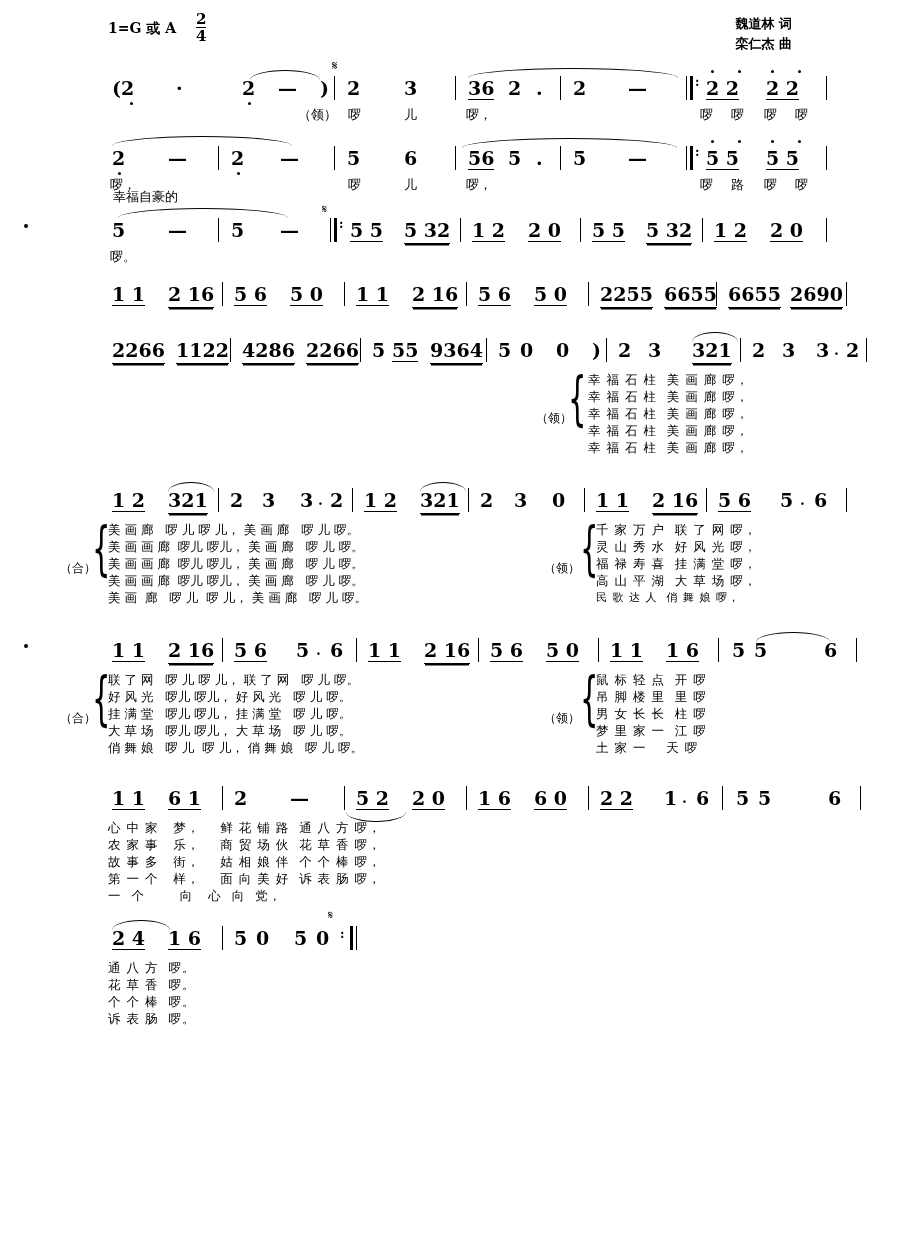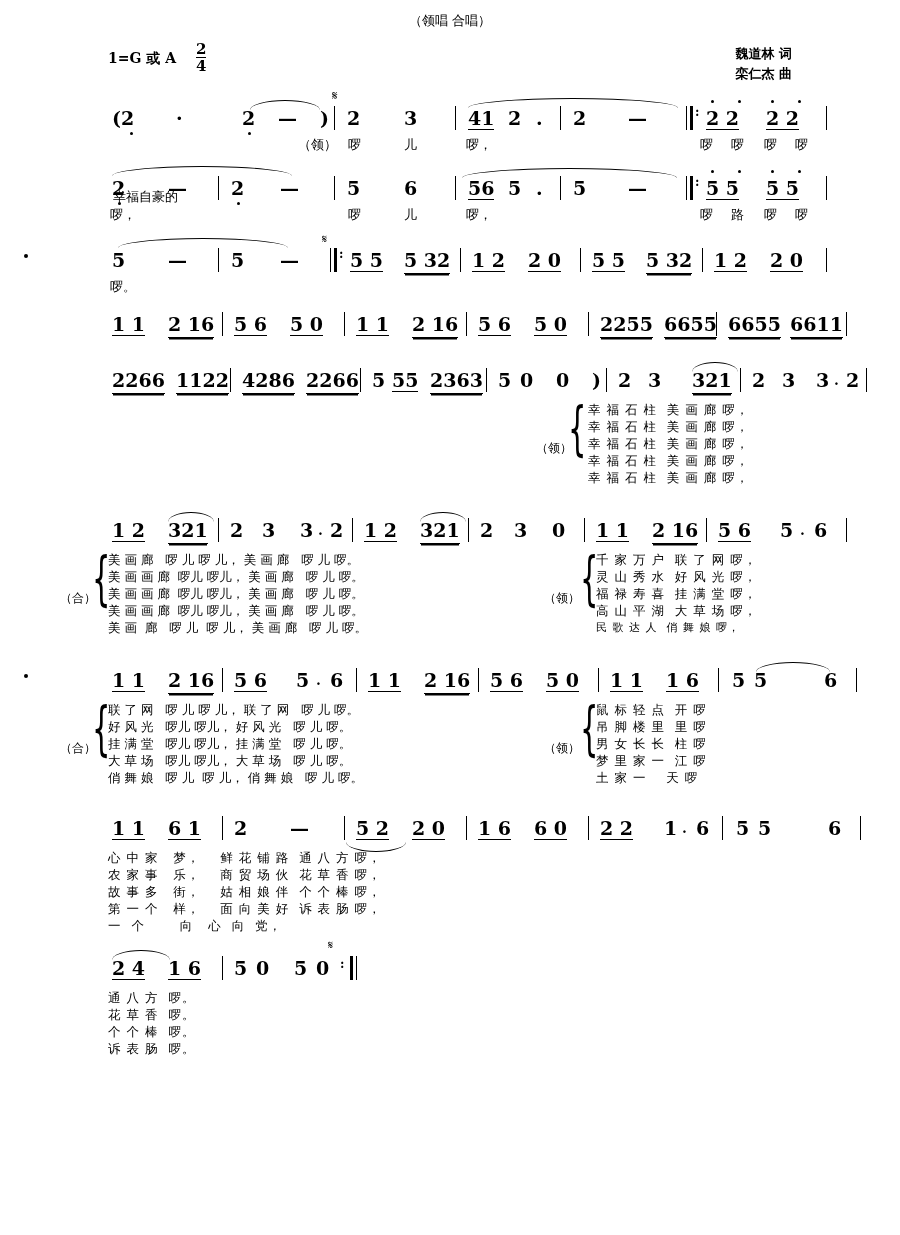--- a/index.html
+++ b/index.html
@@ -114,21 +114,20 @@
   .slur { position: absolute; border-top: 1.4px solid #000; border-radius: 50%/100% 100% 0 0; height: 9px; }
   .brace { position: absolute; font-size: 11px; }
   .lead { position: absolute; font-family: "DejaVu Sans", sans-serif; font-size: 12px; }
   .mark { position: absolute; font-family: "DejaVu Serif", serif; font-size: 13px; }
 </style>
 </head>
 <body>
 
 <div class="sheet">
 
-  <div class="subtitle">（领唱 合唱）</div>
 
   <div class="headrow">
     <div class="keysig">1=G 或 A</div>
     <div class="meter">
       <span class="num">2</span>
       <span class="den">4</span>
     </div>
     <div class="credits">
       <div>魏道林 词</div>
       <div>栾仁杰 曲</div>
@@ -142,21 +141,21 @@
     <div class="dotbelow" style="left:130px; top:46px;"></div>
     <div class="tok" style="left:176px; top:22px;">·</div>
     <div class="tok" style="left:242px; top:22px;">2</div>
     <div class="dotbelow" style="left:248px; top:46px;"></div>
     <div class="tok" style="left:278px; top:22px;">—</div>
     <div class="tok" style="left:320px; top:22px;">)</div>
     <div class="barline" style="left:334px; top:20px; height:24px;"></div>
     <div class="tok" style="left:347px; top:22px;">2</div>
     <div class="tok" style="left:404px; top:22px;">3</div>
     <div class="barline" style="left:455px; top:20px; height:24px;"></div>
-    <div class="tok ul1" style="left:468px; top:22px;">41</div>
+    <div class="tok ul1" style="left:468px; top:22px;">36</div>
     <div class="tok" style="left:508px; top:22px;">2</div>
     <div class="tok" style="left:536px; top:22px;">.</div>
     <div class="barline" style="left:560px; top:20px; height:24px;"></div>
     <div class="tok" style="left:573px; top:22px;">2</div>
     <div class="tok" style="left:628px; top:22px;">—</div>
     <div class="barline" style="left:686px; top:20px; height:24px;"></div>
     <div class="barline" style="left:690px; top:20px; height:24px; width:3px;"></div>
     <div class="tok" style="left:695px; top:16px; font-size:12px;">:</div>
     <div class="tok ul1" style="left:706px; top:22px;">2 2</div>
     <div class="tok ul1" style="left:766px; top:22px;">2 2</div>
@@ -264,34 +263,34 @@
     <div class="tok ul1" style="left:356px; top:10px;">1 1</div>
     <div class="tok ul2" style="left:412px; top:10px;">2 16</div>
     <div class="barline" style="left:466px; top:8px; height:24px;"></div>
     <div class="tok ul1" style="left:478px; top:10px;">5 6</div>
     <div class="tok ul1" style="left:534px; top:10px;">5 0</div>
     <div class="barline" style="left:588px; top:8px; height:24px;"></div>
     <div class="tok ul2" style="left:600px; top:10px;">2255</div>
     <div class="tok ul2" style="left:664px; top:10px;">6655</div>
     <div class="barline" style="left:716px; top:8px; height:24px;"></div>
     <div class="tok ul2" style="left:728px; top:10px;">6655</div>
-    <div class="tok ul2" style="left:790px; top:10px;">6611</div>
+    <div class="tok ul2" style="left:790px; top:10px;">2690</div>
     <div class="barline" style="left:846px; top:8px; height:24px;"></div>
   </div>
 
   <div class="system" style="height:150px;">
     <div class="tok ul2" style="left:112px; top:10px;">2266</div>
     <div class="tok ul2" style="left:176px; top:10px;">1122</div>
     <div class="barline" style="left:230px; top:8px; height:24px;"></div>
     <div class="tok ul2" style="left:242px; top:10px;">4286</div>
     <div class="tok ul2" style="left:306px; top:10px;">2266</div>
     <div class="barline" style="left:360px; top:8px; height:24px;"></div>
     <div class="tok" style="left:372px; top:10px;">5</div>
     <div class="tok ul1" style="left:392px; top:10px;">55</div>
-    <div class="tok ul2" style="left:430px; top:10px;">2363</div>
+    <div class="tok ul2" style="left:430px; top:10px;">9364</div>
     <div class="barline" style="left:486px; top:8px; height:24px;"></div>
     <div class="tok" style="left:498px; top:10px;">5</div>
     <div class="tok" style="left:520px; top:10px;">0</div>
     <div class="tok" style="left:556px; top:10px;">0</div>
     <div class="tok" style="left:592px; top:10px;">)</div>
     <div class="barline" style="left:606px; top:8px; height:24px;"></div>
     <div class="tok" style="left:618px; top:10px;">2</div>
     <div class="tok" style="left:648px; top:10px;">3</div>
     <div class="tok ul2" style="left:692px; top:10px;">321</div>
     <div class="barline" style="left:740px; top:8px; height:24px;"></div>

